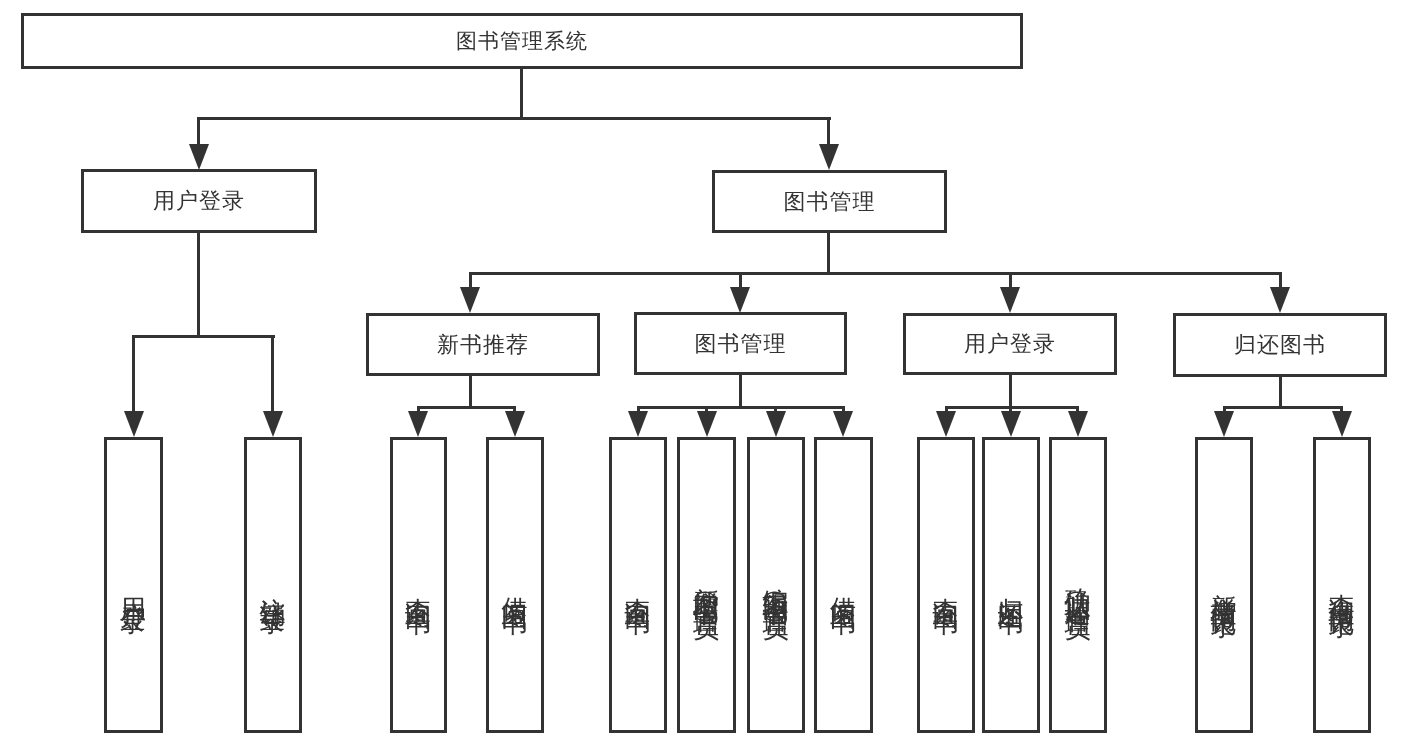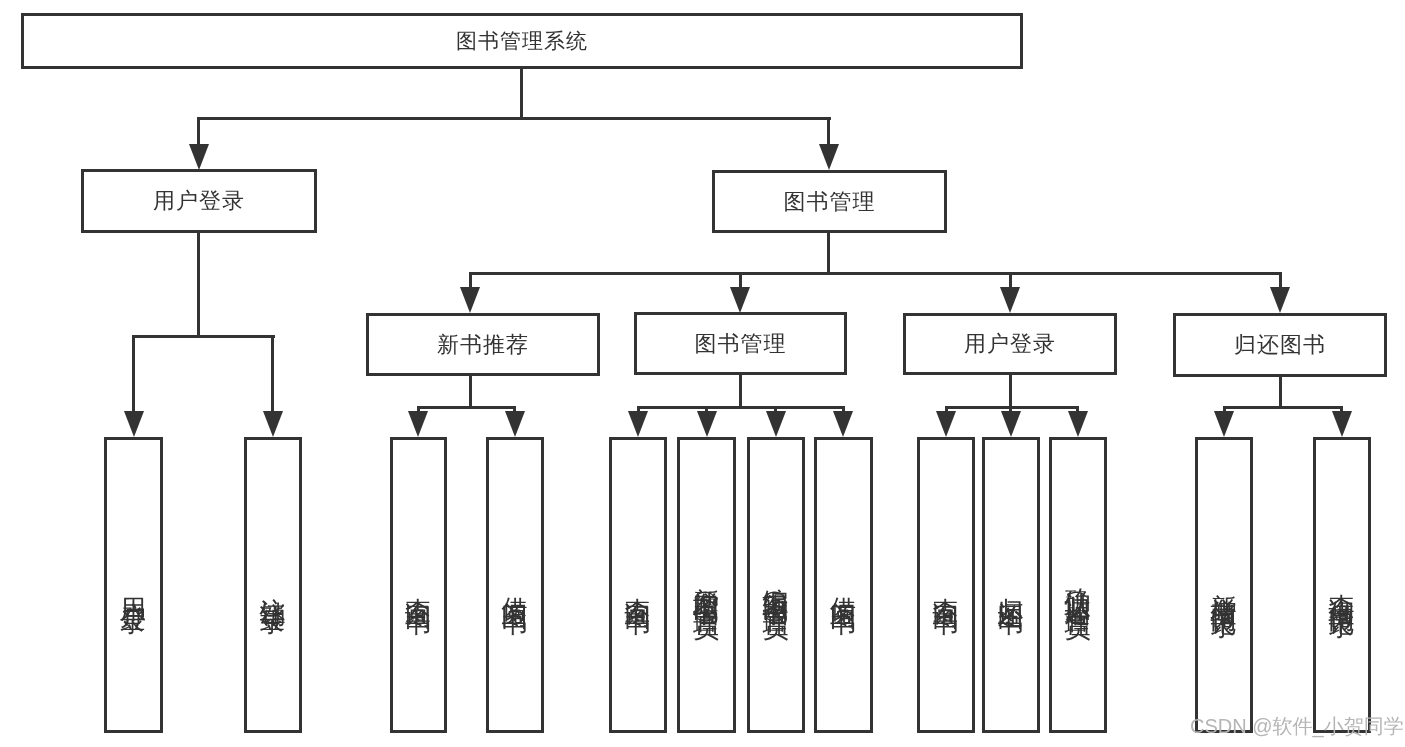--- a/index.html
+++ b/index.html
@@ -160,15 +160,14 @@
     <span class="vtext">确认归还（管理员）</span>
   </div>
 
   <div class="node vnode" style="left:1195px; top:437px; width:58px; height:296px;">
     <span class="vtext">新增借阅记录</span>
   </div>
   <div class="node vnode" style="left:1313px; top:437px; width:58px; height:296px;">
     <span class="vtext">查询借阅记录</span>
   </div>
 
-  <div class="watermark">CSDN @软件_小贺同学</div>
 
 </div>
 
 </body></html>

